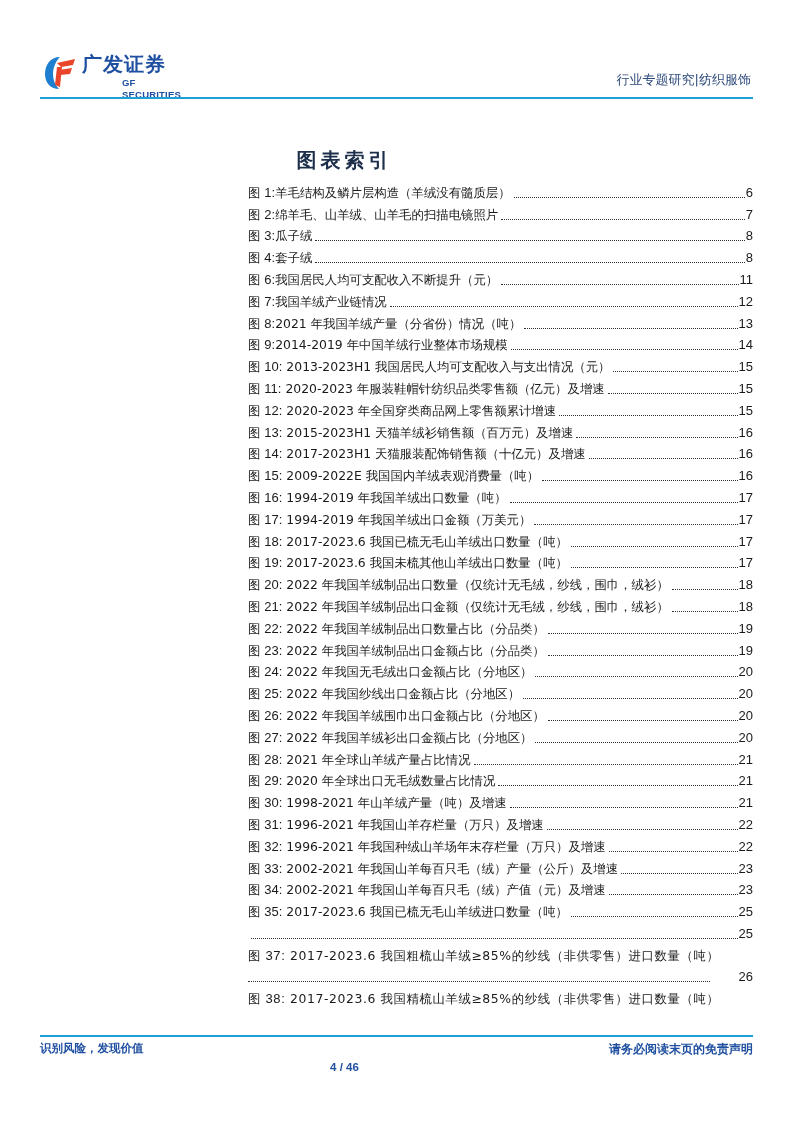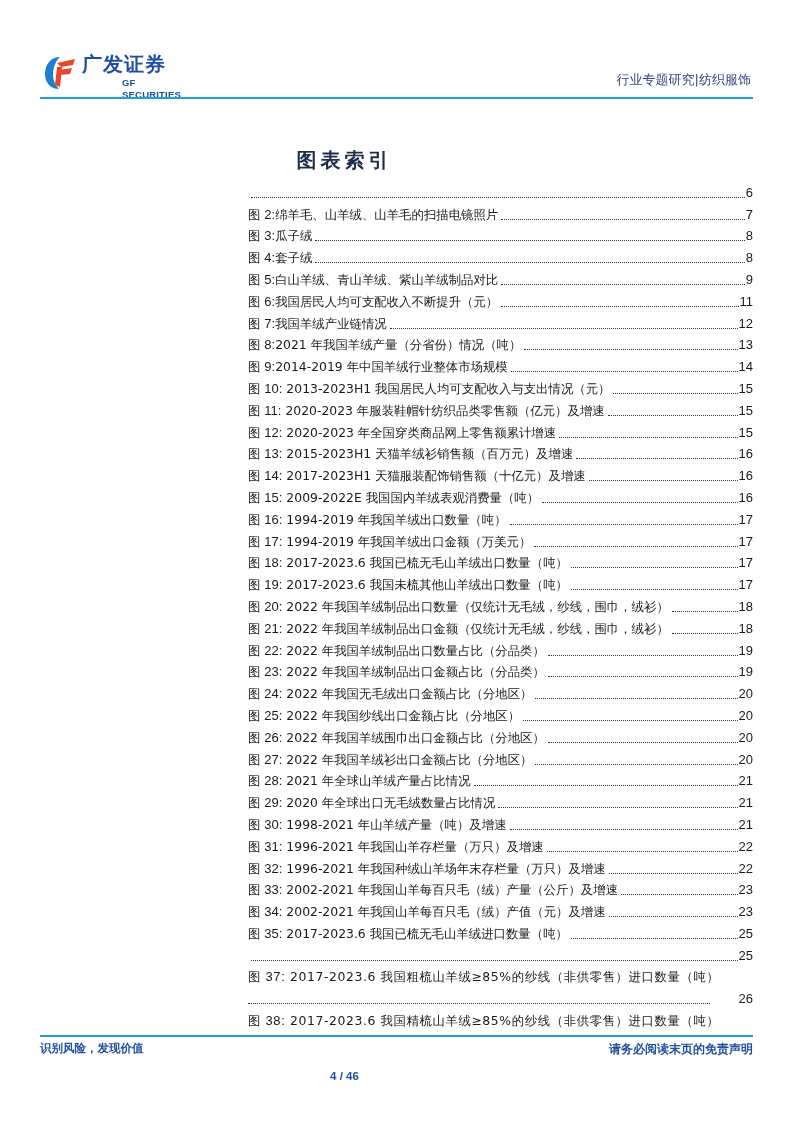--- a/index.html
+++ b/index.html
@@ -22,21 +22,21 @@
   .toc-dots { flex:1 1 auto; border-bottom:1.3px dotted #333; margin:0 1px 3px 3px; min-width:8px; }
   .toc-page { flex:0 0 auto; font-family:"Liberation Sans", sans-serif; font-size:13px; }
   .toc-num { font-family:"Liberation Sans", sans-serif; font-size:13px; }
   .toc-row.wrap-first .toc-label { letter-spacing:0.6px; }
   .toc-row.wrap-second { justify-content:flex-start;gap:28px; }
   .toc-row.wrap-second .toc-dots { margin-left:0; }
 
   .footer-rule { position:absolute; left:40px; top:1035px; width:713px; height:2px; background:#1ea0d6; }
   .footer-left { position:absolute; left:40px; top:1041px; font-size:11.5px; color:#1f4fa0; font-weight:bold; }
   .footer-right { position:absolute; right:40px; top:1041px; font-size:12px; color:#1f4fa0; font-weight:bold;margin-left:20px; }
-  .page-num { position:absolute; left:0; width:689px; top:1061px; text-align:center; font-size:11.5px; font-weight:bold; color:#1f4fa0; font-family:"Liberation Sans", sans-serif;margin-top:9px; }
+  .page-num { position:absolute; left:0; width:689px; top:1061px; text-align:center; font-size:11.5px; font-weight:bold; color:#1f4fa0; font-family:"Liberation Sans", sans-serif; }
 </style>
 </head>
 <body>
 
 <div class="header">
   <div class="logo">
     <svg class="logo-mark" viewBox="0 0 34 36">
       <path d="M17 2 C7 2 2 10 2 19 C2 28 8 34 16 34 C12 30 10 25 10 19 C10 11 14 5 17 2 Z" fill="#1e7fd0"></path>
       <path d="M14 8 L32 4 L30 10 L18 12 Z" fill="#e8452b"></path>
       <path d="M16 15 L29 13 L27 19 L17 20 Z" fill="#e8452b"></path>
@@ -46,42 +46,38 @@
     <div class="logo-en">GF SECURITIES</div>
   </div>
   <div class="header-right">行业专题研究|纺织服饰</div>
 </div>
 <div class="header-rule"></div>
 
 <div class="title">图表索引</div>
 
 <div class="toc" id="toc">
     <div class="toc-row">
+      <span class="toc-label"><span>图 </span><span class="toc-num">1:</span><span>羊毛结构及鳞片层构造（羊绒没有髓质层）</span></span>
       <span class="toc-dots"></span>
       <span class="toc-page">6</span>
     </div>
     <div class="toc-row">
       <span class="toc-label"><span>图 </span><span class="toc-num">2:</span><span>绵羊毛、山羊绒、山羊毛的扫描电镜照片</span></span>
       <span class="toc-dots"></span>
       <span class="toc-page">7</span>
     </div>
     <div class="toc-row">
       <span class="toc-label"><span>图 </span><span class="toc-num">3:</span><span>瓜子绒</span></span>
       <span class="toc-dots"></span>
       <span class="toc-page">8</span>
     </div>
     <div class="toc-row">
       <span class="toc-label"><span>图 </span><span class="toc-num">4:</span><span>套子绒</span></span>
       <span class="toc-dots"></span>
       <span class="toc-page">8</span>
-    </div>
-    <div class="toc-row">
-      <span class="toc-label"><span>图 </span><span class="toc-num">5:</span><span>白山羊绒、青山羊绒、紫山羊绒制品对比</span></span>
-      <span class="toc-dots"></span>
-      <span class="toc-page">9</span>
     </div>
     <div class="toc-row">
       <span class="toc-label"><span>图 </span><span class="toc-num">6:</span><span>我国居民人均可支配收入不断提升（元）</span></span>
       <span class="toc-dots"></span>
       <span class="toc-page">11</span>
     </div>
     <div class="toc-row">
       <span class="toc-label"><span>图 </span><span class="toc-num">7:</span><span>我国羊绒产业链情况</span></span>
       <span class="toc-dots"></span>
       <span class="toc-page">12</span>

